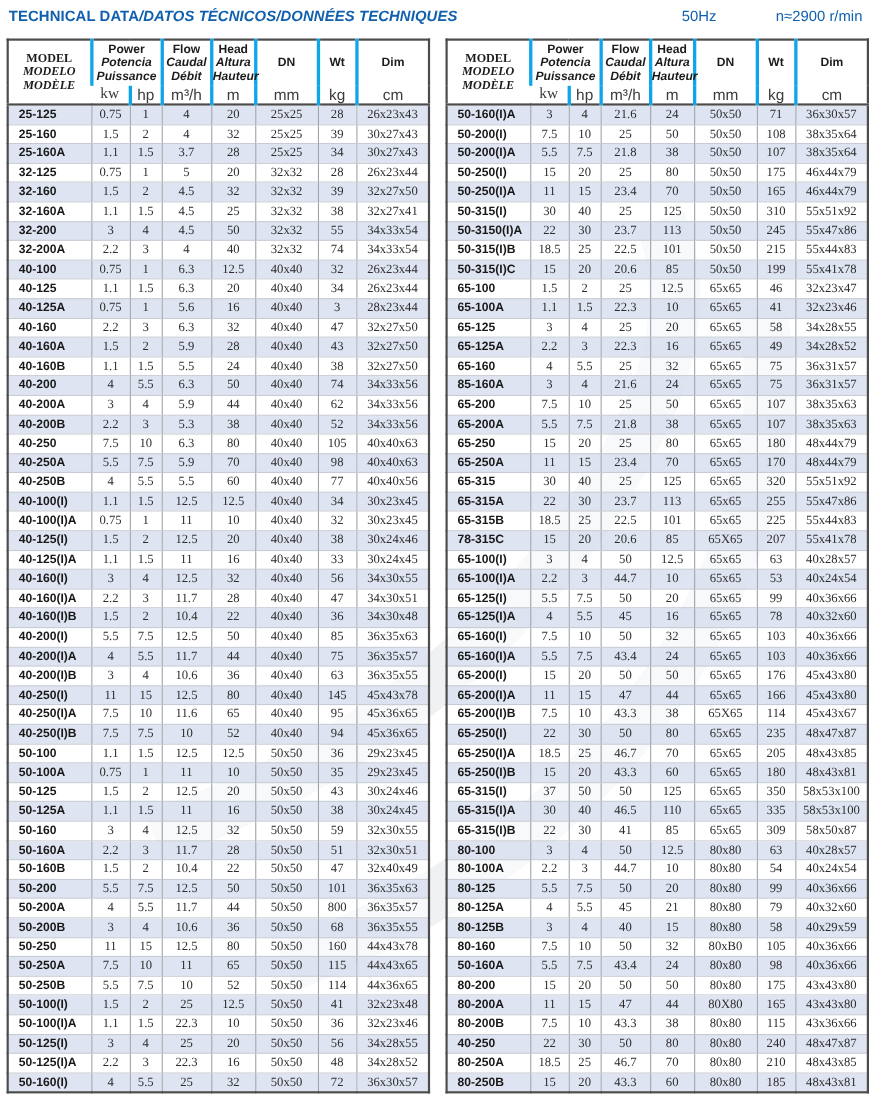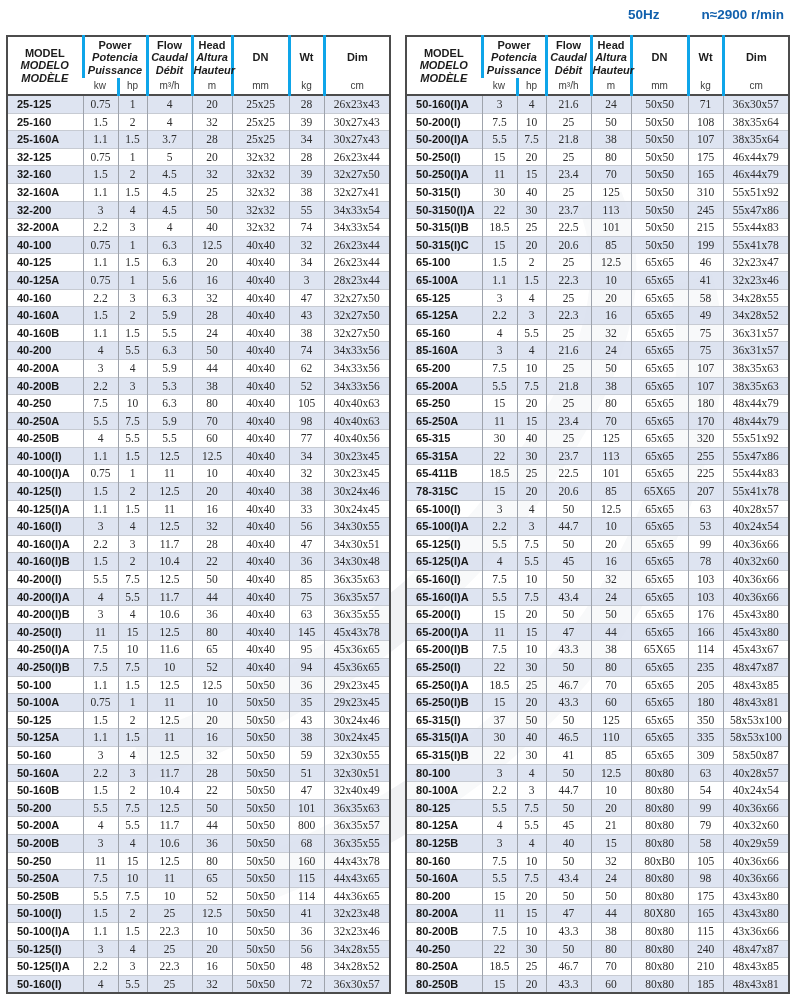--- a/index.html
+++ b/index.html
@@ -11,43 +11,43 @@
   }
   .watermark{position:absolute;left:0;top:0;width:792px;height:999px;z-index:0;pointer-events:none;}
   .topbar{
     display:flex;align-items:flex-start;
     padding:7px 8px 0 8px;position:relative;z-index:1;
   }
   .page-title{
     color:#1160ad;font-weight:bold;font-size:13.5px;letter-spacing:0.1px;
   }
   .page-title .it{font-style:italic;}
-  .specs{margin-left:auto;display:flex;gap:42px;color:#1160ad;font-weight:bold;font-size:13.5px;}
+  .specs{margin-left:auto;display:flex;gap:54px;color:#1160ad;font-weight:normal;font-size:13.5px;}
   .tables-wrap{
     display:flex;gap:14px;
     padding:0 6px;margin-top:13px;
     position:relative;z-index:1;
   }
   table.pump{
     border-collapse:collapse;table-layout:fixed;
     width:383px;
     border:2px solid #4c4c4c;
   }
   table.pump thead th{
     background:#ffffff;
     font-size:11px;font-weight:bold;color:#1c1c1c;
     border-left:3px solid #0ea5e9;
     vertical-align:middle;text-align:center;
     padding:0;
   }
   table.pump thead tr.label-row th{height:41px;line-height:1.12;}
   table.pump thead tr.units-row th{
-    height:16px;font-weight:normal;font-size:10px;color:#3c3c3c;line-height:16px;
+    height:16px;font-weight:normal;font-size:14px;color:#3c3c3c;line-height:16px;
   }
-  table.pump thead th:first-child{border-left:none;}
+  table.pump thead th:first-child{border-left:none;font-family:Liberation Serif, serif;}
   table.pump thead{border-bottom:2px solid #4c4c4c;}
   .sub{font-style:italic;display:block;}
   .lbl{display:block;}
   table.pump tbody td{
     height:16.6px;line-height:16.6px;
     font-family:"Liberation Serif",serif;
     font-size:11.5px;color:#2d2d2d;
     text-align:center;vertical-align:middle;
     padding:0;
     border-left:1px solid #9ea3ac;
@@ -67,20 +67,21 @@
 <body>
 
 <svg class="watermark" viewBox="0 0 792 999">
   <g fill="none" stroke="#f0f1f3" stroke-width="46">
     <path d="M 140 760 Q 420 660 560 430 Q 640 300 600 200"></path>
     <path d="M 260 880 Q 560 760 660 520 Q 720 380 690 280"></path>
   </g>
 </svg>
 
 <div class="topbar">
+  <div class="page-title"><span>TECHNICAL DATA</span><span class="it">/DATOS TÉCNICOS/DONNÉES TECHNIQUES</span></div>
   <div class="specs">
     <span>50Hz</span>
     <span>n≈2900 r/min</span>
   </div>
 </div>
 
 <div class="tables-wrap">
 
   <table class="pump">
     <colgroup>
@@ -895,21 +896,21 @@
           <td class="model">65-315A</td>
           <td>22</td>
           <td>30</td>
           <td>23.7</td>
           <td>113</td>
           <td>65x65</td>
           <td>255</td>
           <td>55x47x86</td>
         </tr>
         <tr>
-          <td class="model">65-411B</td>
+          <td class="model">65-315B</td>
           <td>18.5</td>
           <td>25</td>
           <td>22.5</td>
           <td>101</td>
           <td>65x65</td>
           <td>225</td>
           <td>55x44x83</td>
         </tr>
         <tr class="stripe">
           <td class="model">78-315C</td>

